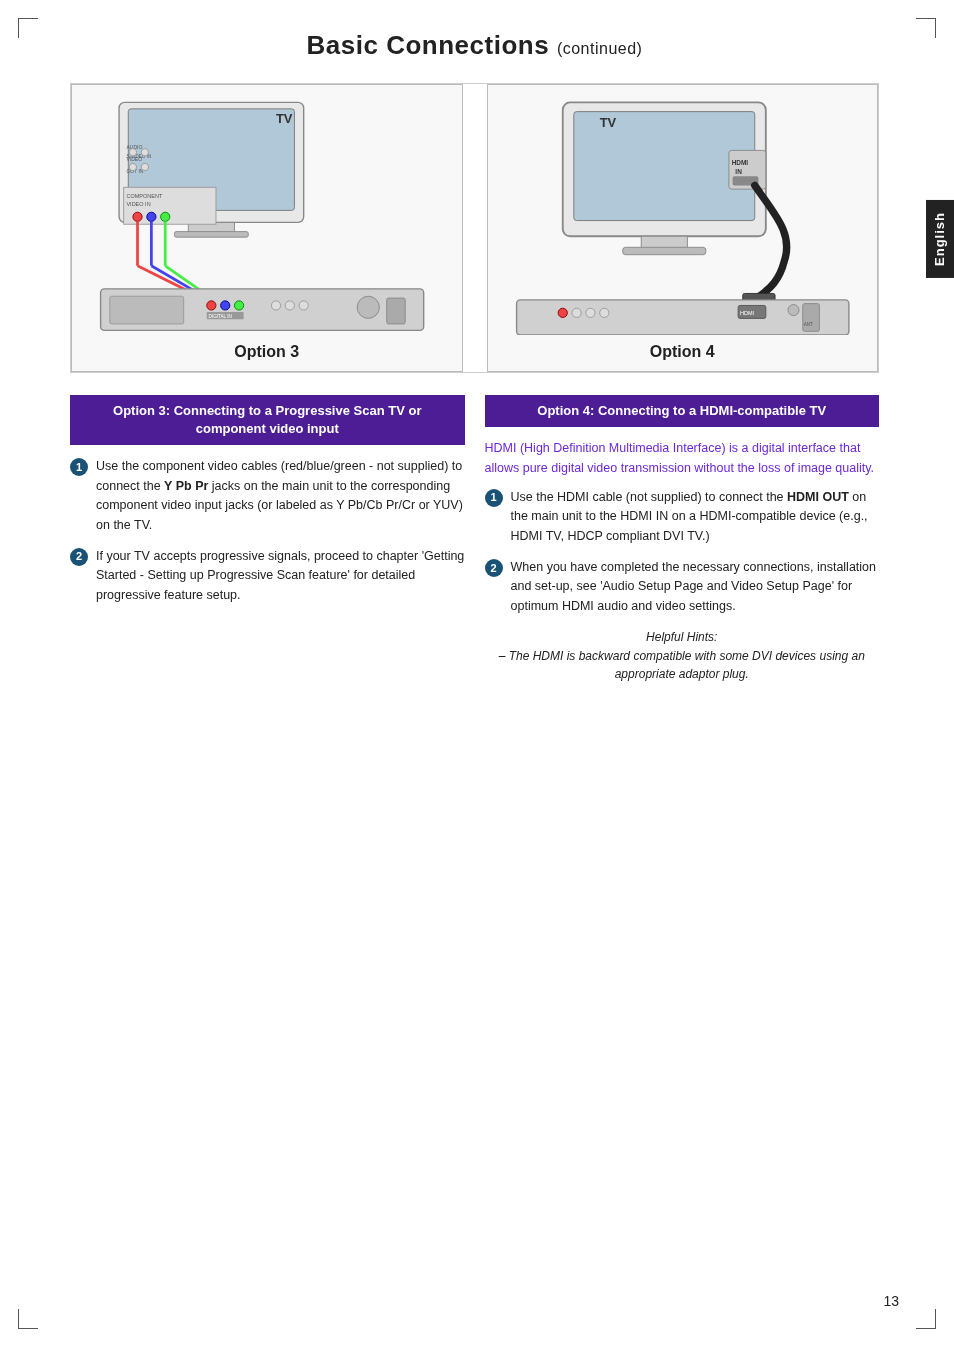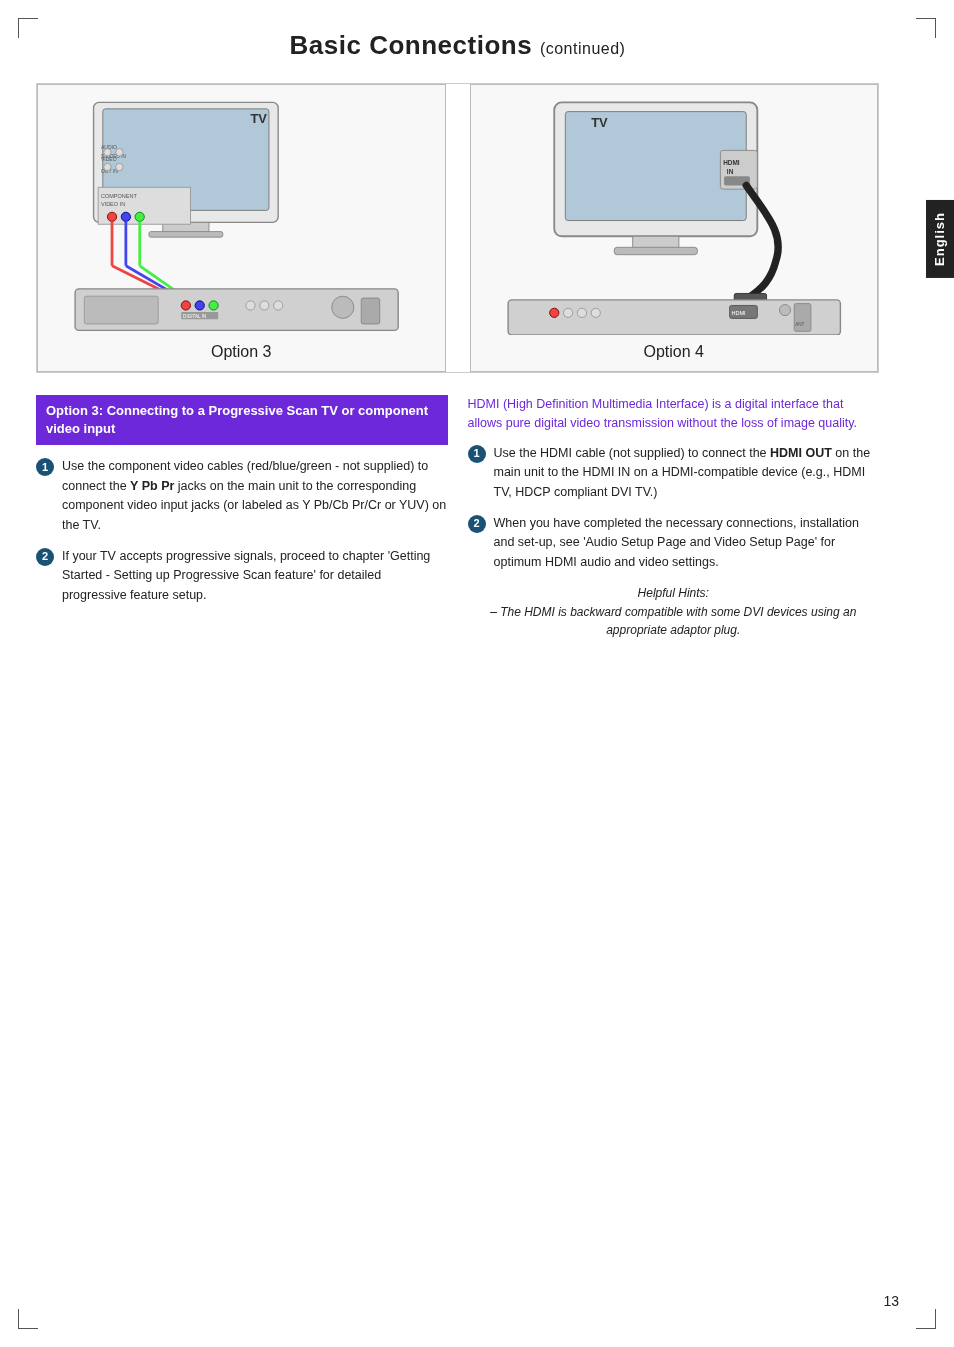--- a/index.html
+++ b/index.html
@@ -46,21 +46,21 @@
     .page-number {
       position: absolute;
       bottom: 38px;
       right: 55px;
       font-size: 14px;
       color: #222;
     }
 
     
     .content {
-      margin: 30px 55px 30px 36px;
+      margin: 30px 55px 30px 70px;
       padding-right: 20px;
     }
 
     
     .page-title {
       text-align: center;
       font-size: 26px;
       font-weight: bold;
       margin-bottom: 22px;
       margin-top: 10px;
@@ -88,21 +88,21 @@
       overflow: hidden;
       display: flex;
       flex-direction: column;
       align-items: center;
       justify-content: center;
       padding: 10px;
     }
 
     .diagram-box .option-label {
       font-size: 16px;
-      font-weight: normal;
+      font-weight: bold;
       margin-top: 8px;
       color: #222;
       text-align: left;
     }
 
     
     .opt3-diagram {
       width: 100%;
       height: 240px;
       position: relative;
@@ -121,27 +121,28 @@
       gap: 20px;
       align-items: flex-start;
     }
 
     .text-col {
       flex: 1;
     }
 
     
     .option-heading {
-      background: #6d28d9;
+      background: #4c1d95;
       color: #fff;
       padding: 7px 10px;
       font-size: 13px;
       font-weight: bold;
       margin-bottom: 12px;
       line-height: 1.4;
+      text-align: center;
     }
 
     .body-text {
       font-size: 12.5px;
       line-height: 1.55;
       margin-bottom: 10px;
       color: #6d28d9;
     }
 
     .numbered-item {
@@ -314,20 +315,21 @@
         </span>
       </div>
 
       <div class="numbered-item">
         <span class="num-circle">2</span>
         <span>If your TV accepts progressive signals, proceed to chapter 'Getting Started - Setting up Progressive Scan feature' for detailed progressive feature setup.</span>
       </div>
     </div>
 
     <div class="text-col">
+      <div class="option-heading">Option 4: Connecting to a HDMI-compatible TV</div>
 
       <p class="body-text">HDMI (High Definition Multimedia Interface) is a digital interface that allows pure digital video transmission without the loss of image quality.</p>
 
       <div class="numbered-item">
         <span class="num-circle">1</span>
         <span>
           Use the HDMI cable (not supplied) to connect the
           <strong>HDMI OUT</strong>
           on the main unit to the HDMI IN on a HDMI-compatible device (e.g., HDMI TV, HDCP compliant DVI TV.)
         </span>

